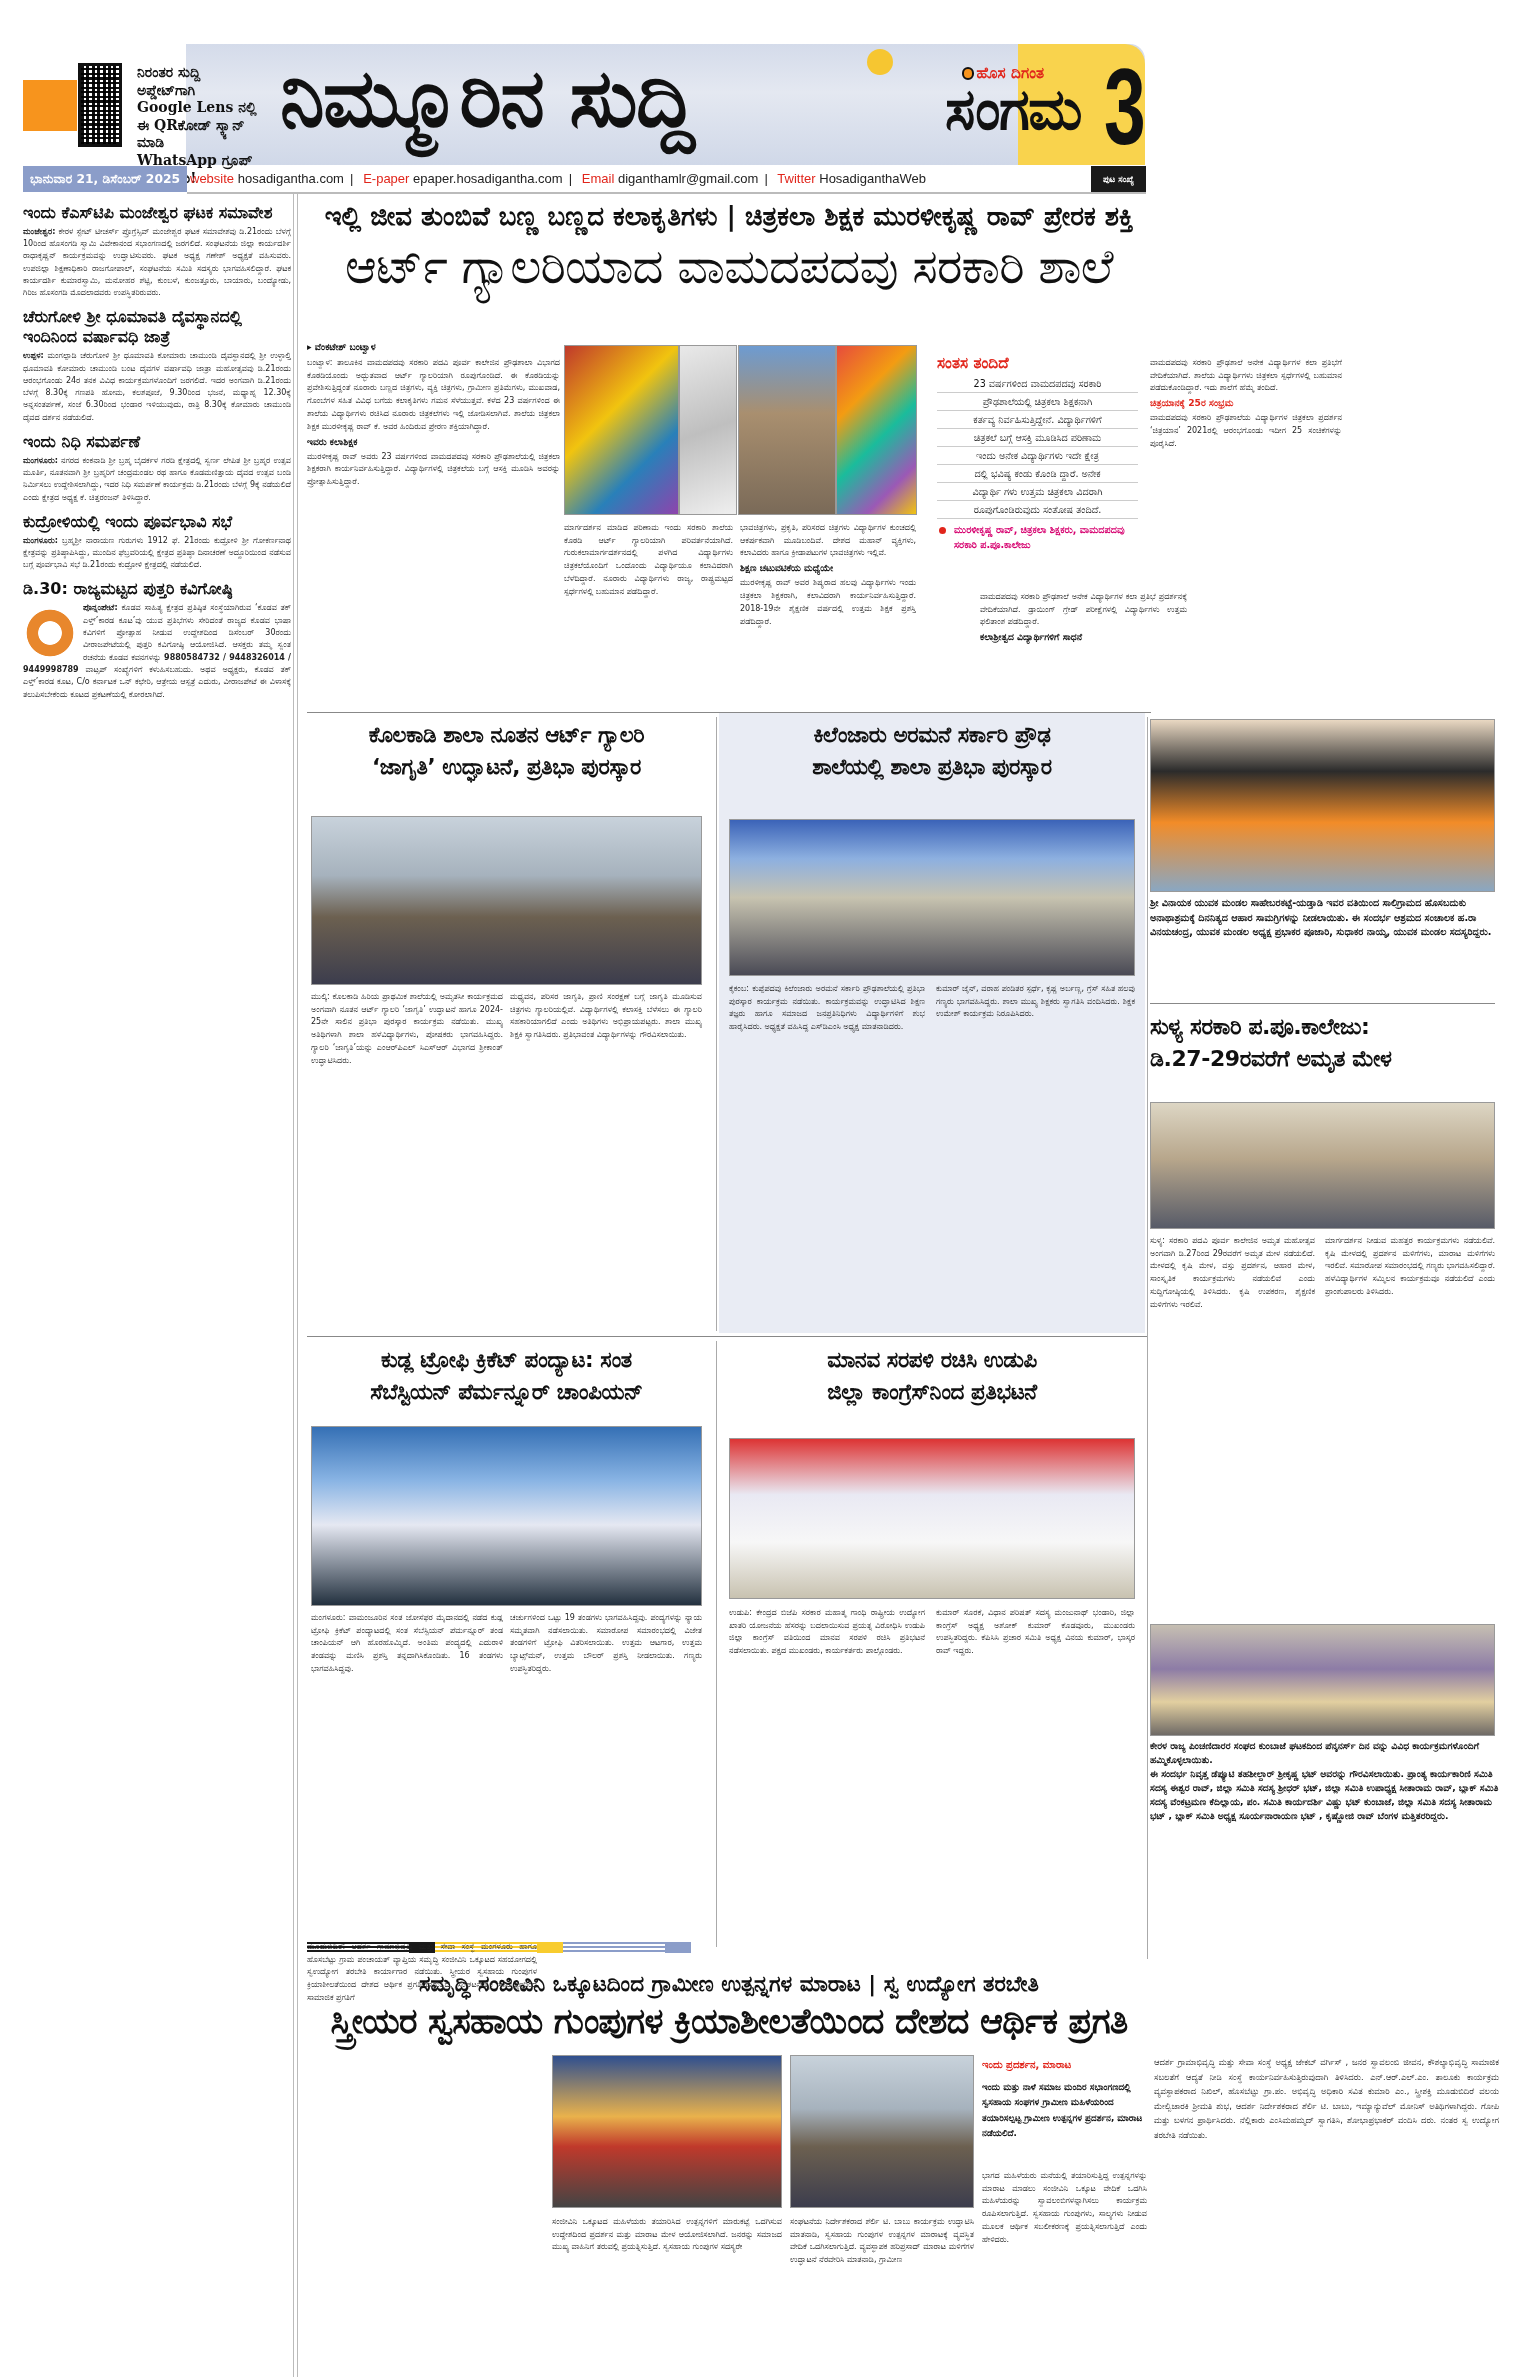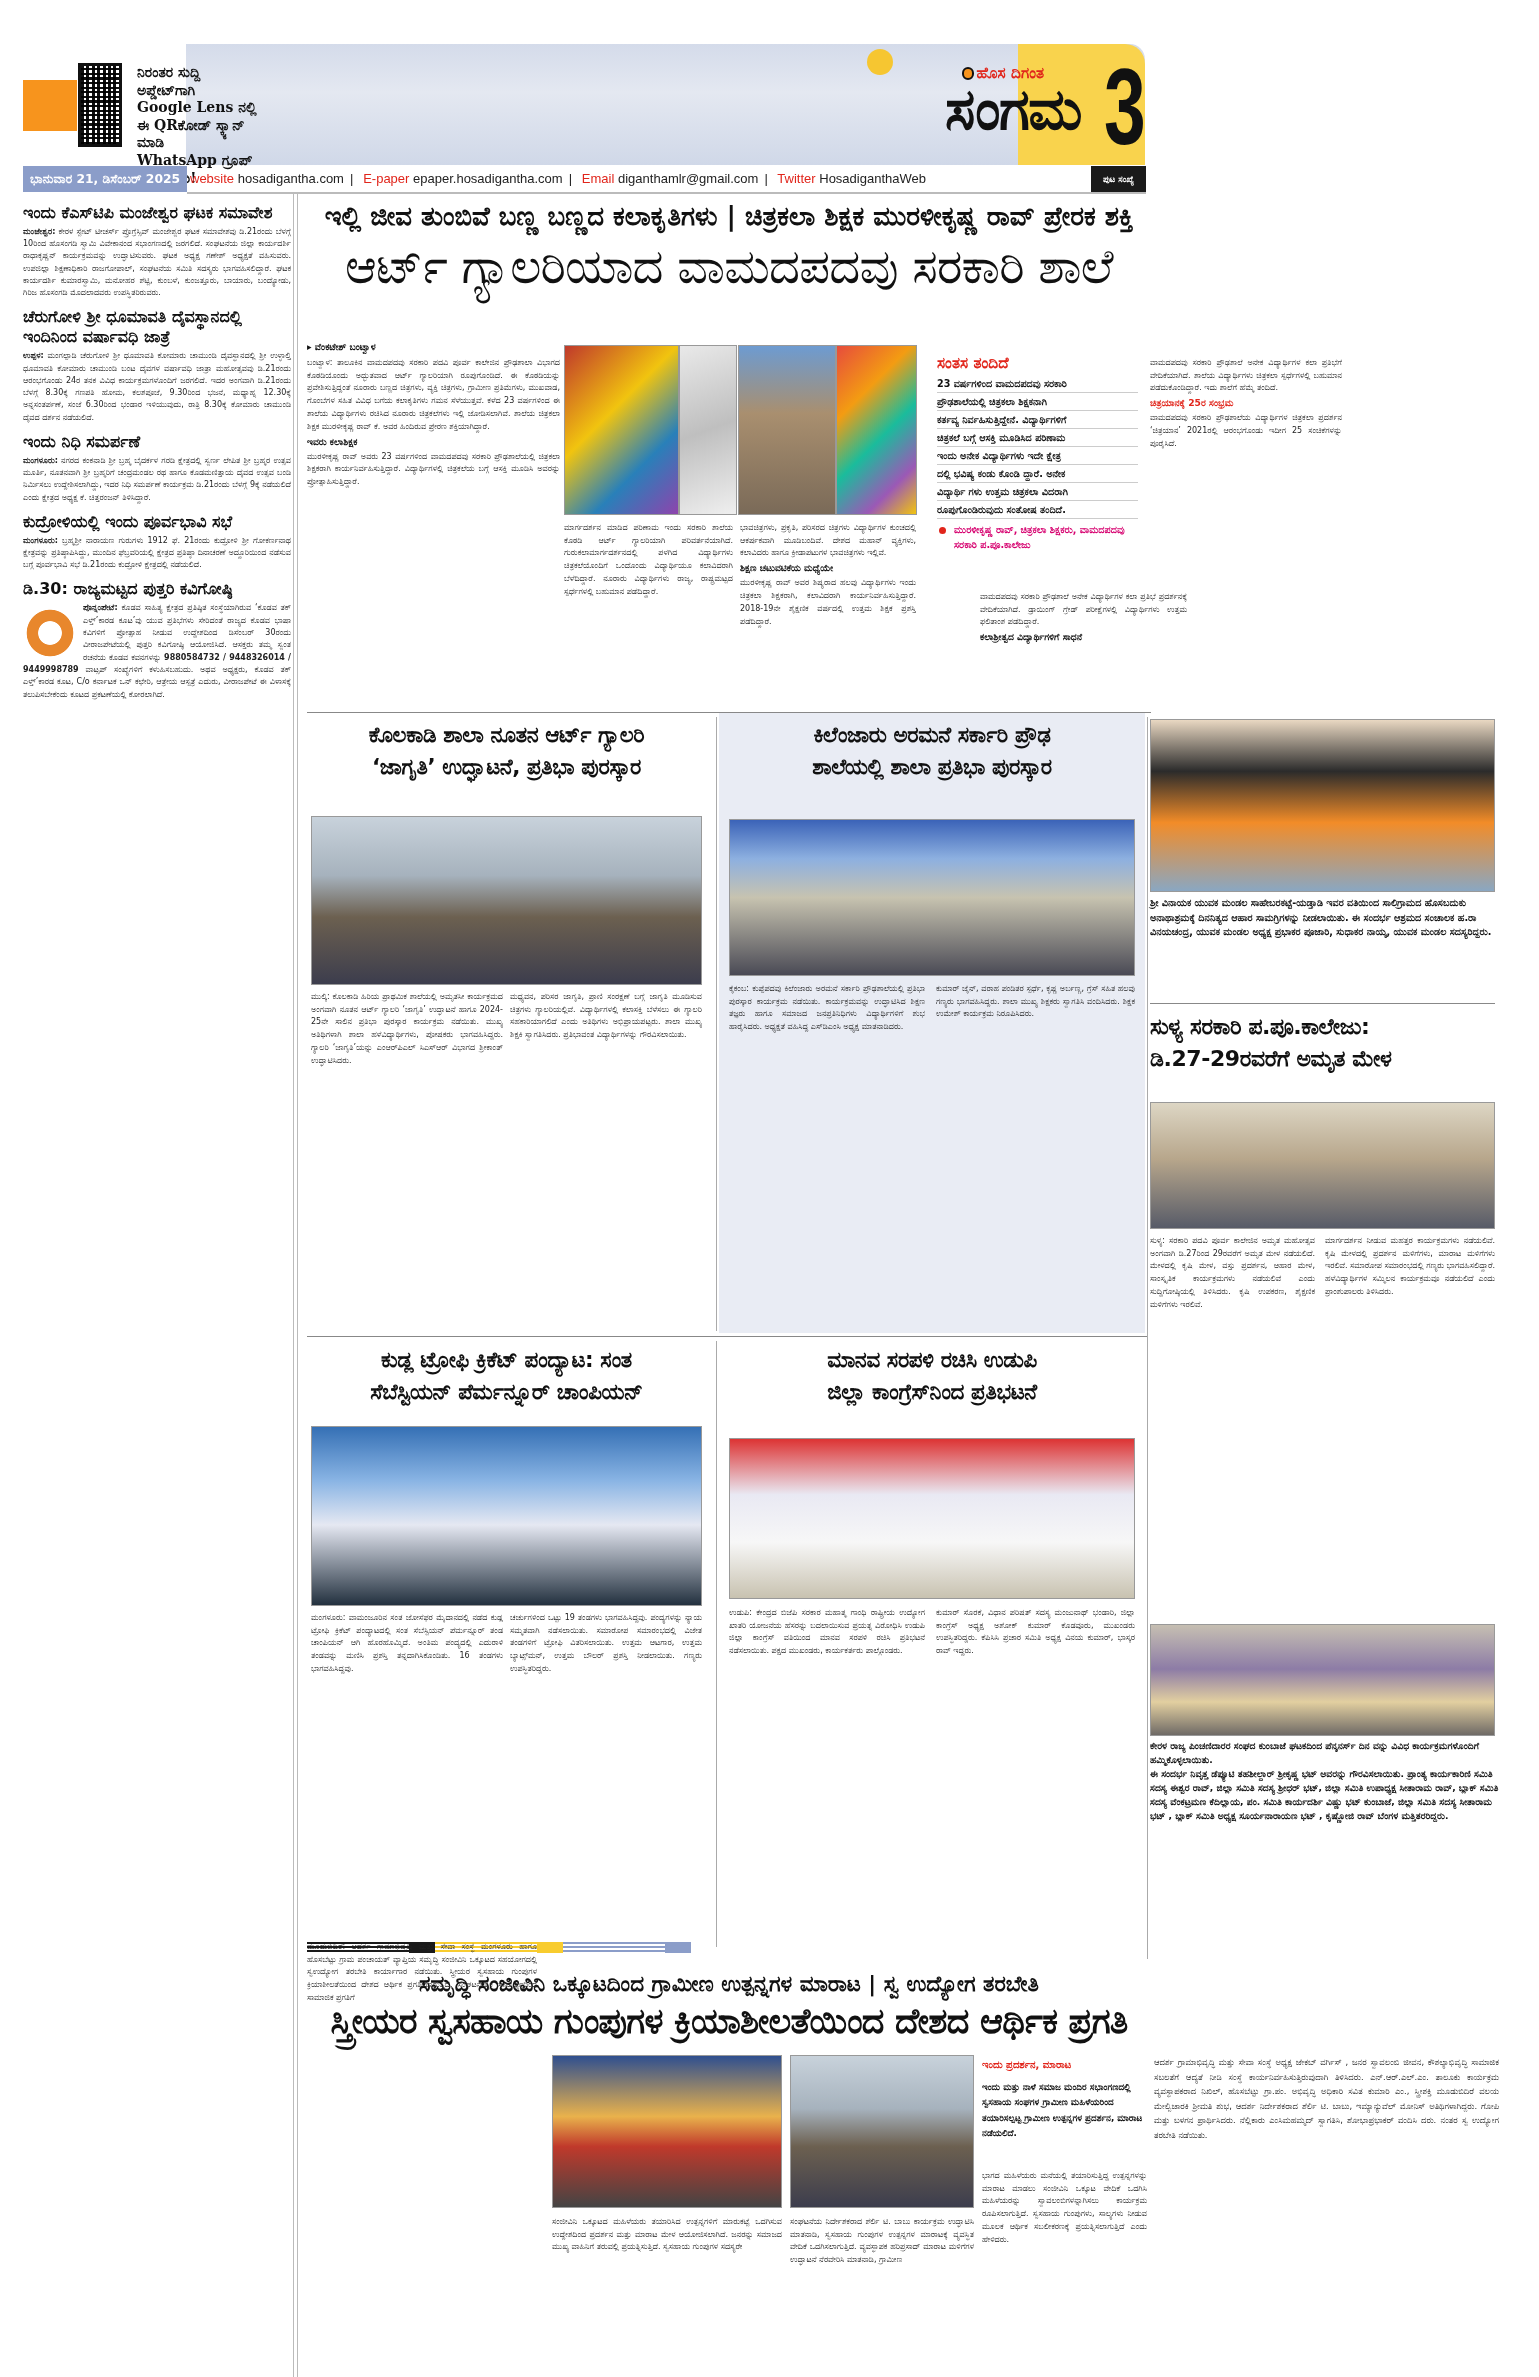--- a/index.html
+++ b/index.html
@@ -57,21 +57,21 @@
   .ph-stage { background: linear-gradient(180deg,#3b63b8 0%,#8db0e0 25%,#c7c3b0 50%,#4a4a55 100%); }
   .ph-cricket { background: linear-gradient(180deg,#3570b5 0%,#89b4e4 30%,#e5e8f2 55%,#23313f 100%); }
   .ph-protest { background: linear-gradient(180deg,#d33 0%,#e9e9f3 35%,#f7f7f7 65%,#c8c2b0 100%); }
   .ph-meet { background: linear-gradient(180deg,#ddd6c4 0%,#b7a68b 45%,#575b68 100%); }
   .ph-elder { background: linear-gradient(180deg,#c6bfb2 0%,#8d7ca6 40%,#e2cfa0 70%,#6f6a66 100%); }
   .ph-women { background: linear-gradient(180deg,#2f4f8f 0%,#e9b24c 40%,#c0392b 60%,#444 100%); }
   .ph-ashram { background: linear-gradient(180deg,#e9d8c2 0%,#2b2b2b 30%,#f28c28 60%,#8aa7c2 100%); }
 
   .quotebox { position: absolute; left: 1242px; top: 360px; width: 192px; }
   .qb-title { font-size: 15.3px; font-weight: bold; color: #e1251b; margin-bottom: 3.1px; }
-  .qb-line { font-size: 9.6px; font-weight: bold; line-height: 17px; border-bottom: 0.8px solid #ccc; color: #111; }
+  .qb-line { font-size: 9.6px; font-weight: normal; line-height: 17px; border-bottom: 0.8px solid #ccc; color: #111; text-align: center; }
   .qb-credit { font-size: 9.6px; font-weight: bold; color: #d6006f; line-height: 15.3px; margin-top: 3.1px; padding-left: 17px; position: relative; }
   .qb-credit::before { content: ""; position: absolute; left: 1.5px; top: 4.6px; width: 7.7px; height: 7.7px; border-radius: 50%; background: #e1251b; }
   .h2 { position: absolute; font-size: 21.5px; font-weight: bold; line-height: 32px; text-align: center; white-space: nowrap; letter-spacing: -0.4px; }
   .shaded { background: #e9ecf4; }
   .caption { position: absolute; font-size: 9.6px; font-weight: bold; line-height: 14.6px; color: #111; }
   .vrule { position: absolute; width: 0.8px; background: #aaa; }
   .hrule { position: absolute; height: 0.8px; background: #888; }
 
   .stripe { position: absolute; height: 10.7px; }
   .stripe.black { background: repeating-linear-gradient(180deg,#1a1a1a 0 2.3px,#fff 2.3px 3.8px); }
@@ -91,20 +91,21 @@
   <div class="mh-band-yellow"></div>
   <div class="mh-sun"></div>
   <div class="mh-orange"></div>
   <div class="mh-qr"></div>
   <div class="mh-qr-text">
     <div>ನಿರಂತರ ಸುದ್ದಿ ಅಪ್ಡೇಟ್‌ಗಾಗಿ</div>
     <div>Google Lens ನಲ್ಲಿ</div>
     <div>ಈ QRಕೋಡ್ ಸ್ಕ್ಯಾನ್ ಮಾಡಿ</div>
     <div>WhatsApp ಗ್ರೂಪ್ ಇಂದೇ ಸೇರಿ!</div>
   </div>
+  <div class="mh-title">ನಿಮ್ಮೂರಿನ ಸುದ್ದಿ</div>
   <div class="mh-brand"><span class="mh-brand-dot"></span><span>ಹೊಸ ದಿಗಂತ</span></div>
   <div class="mh-sangama">ಸಂಗಮ</div>
   <div class="mh-pageno">3</div>
   <div class="mh-date">ಭಾನುವಾರ 21, ಡಿಸೆಂಬರ್ 2025</div>
   <div class="mh-links">
     <span class="lbl">website</span> <span>hosadigantha.com</span><span class="sep">|</span>
     <span class="lbl">E-paper</span> <span>epaper.hosadigantha.com</span><span class="sep">|</span>
     <span class="lbl">Email</span> <span>diganthamlr@gmail.com</span><span class="sep">|</span>
     <span class="lbl">Twitter</span> <span>HosadiganthaWeb</span>
   </div>

